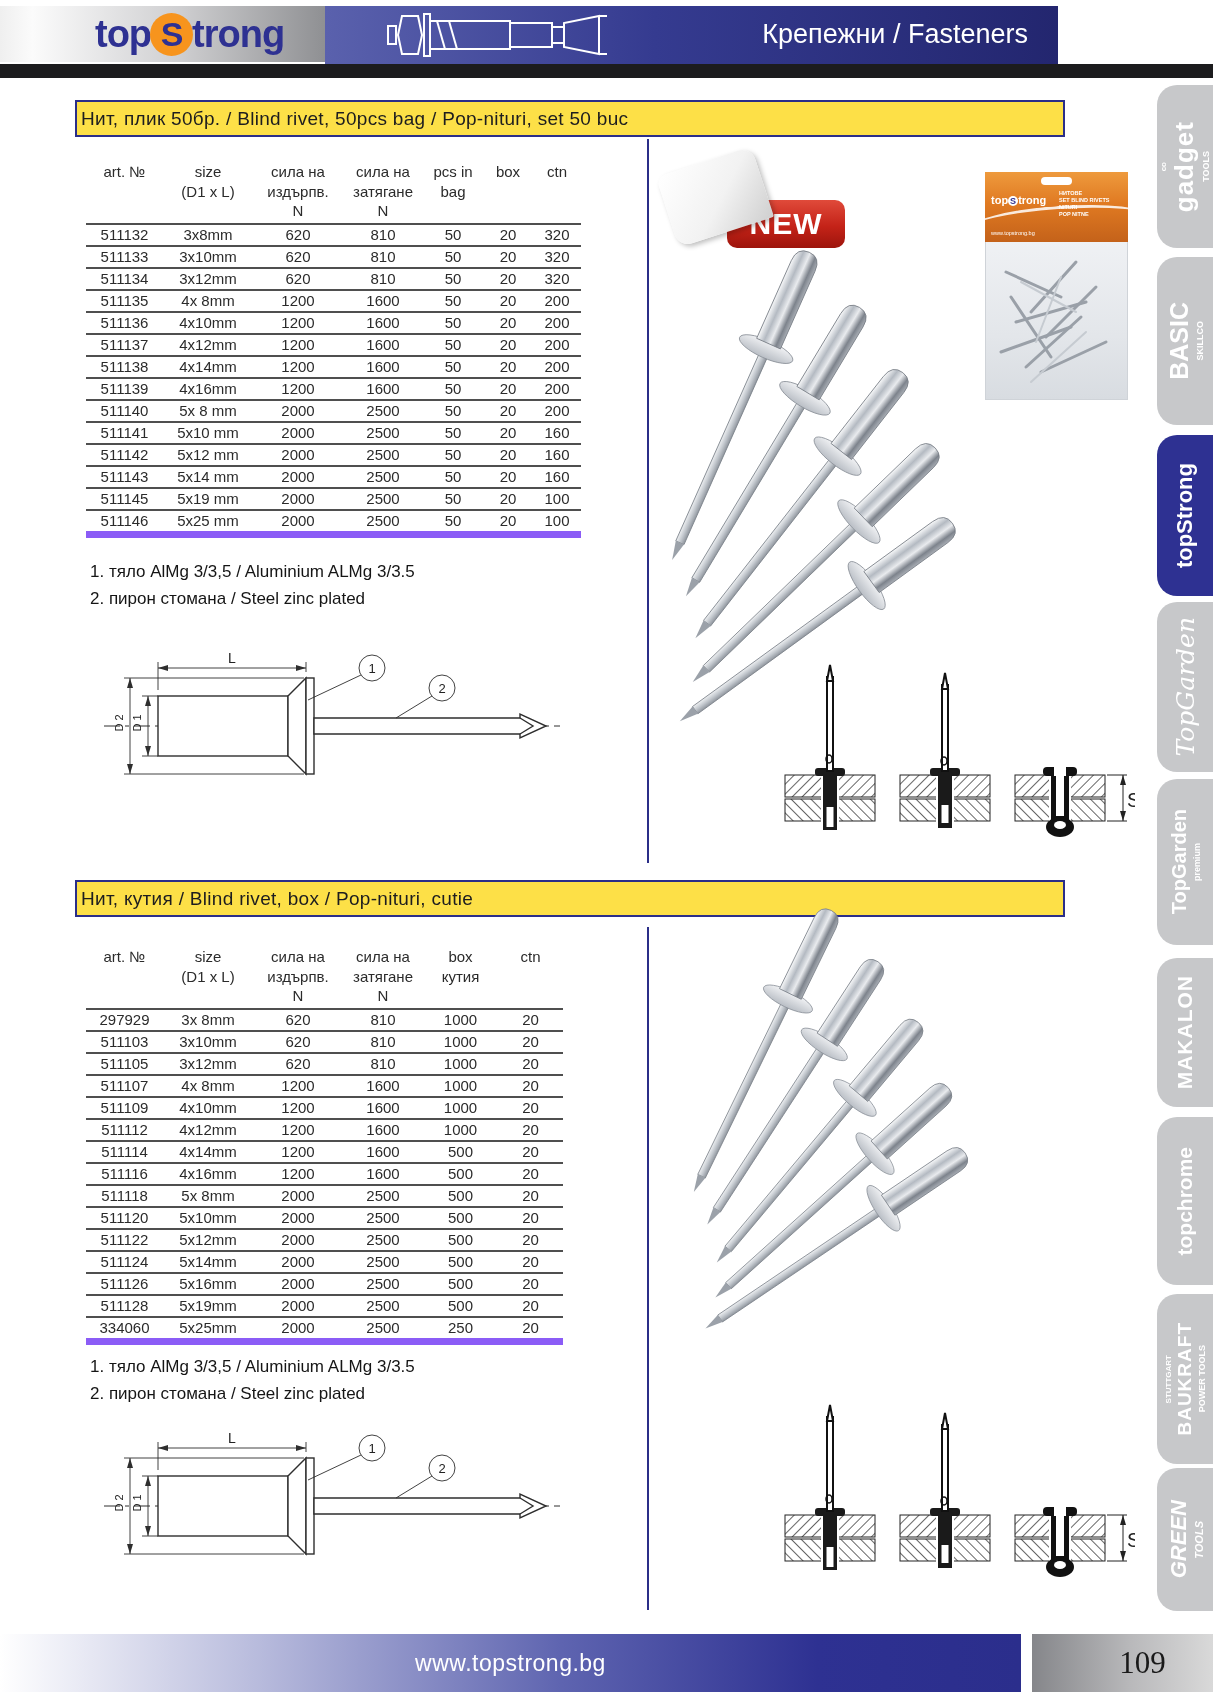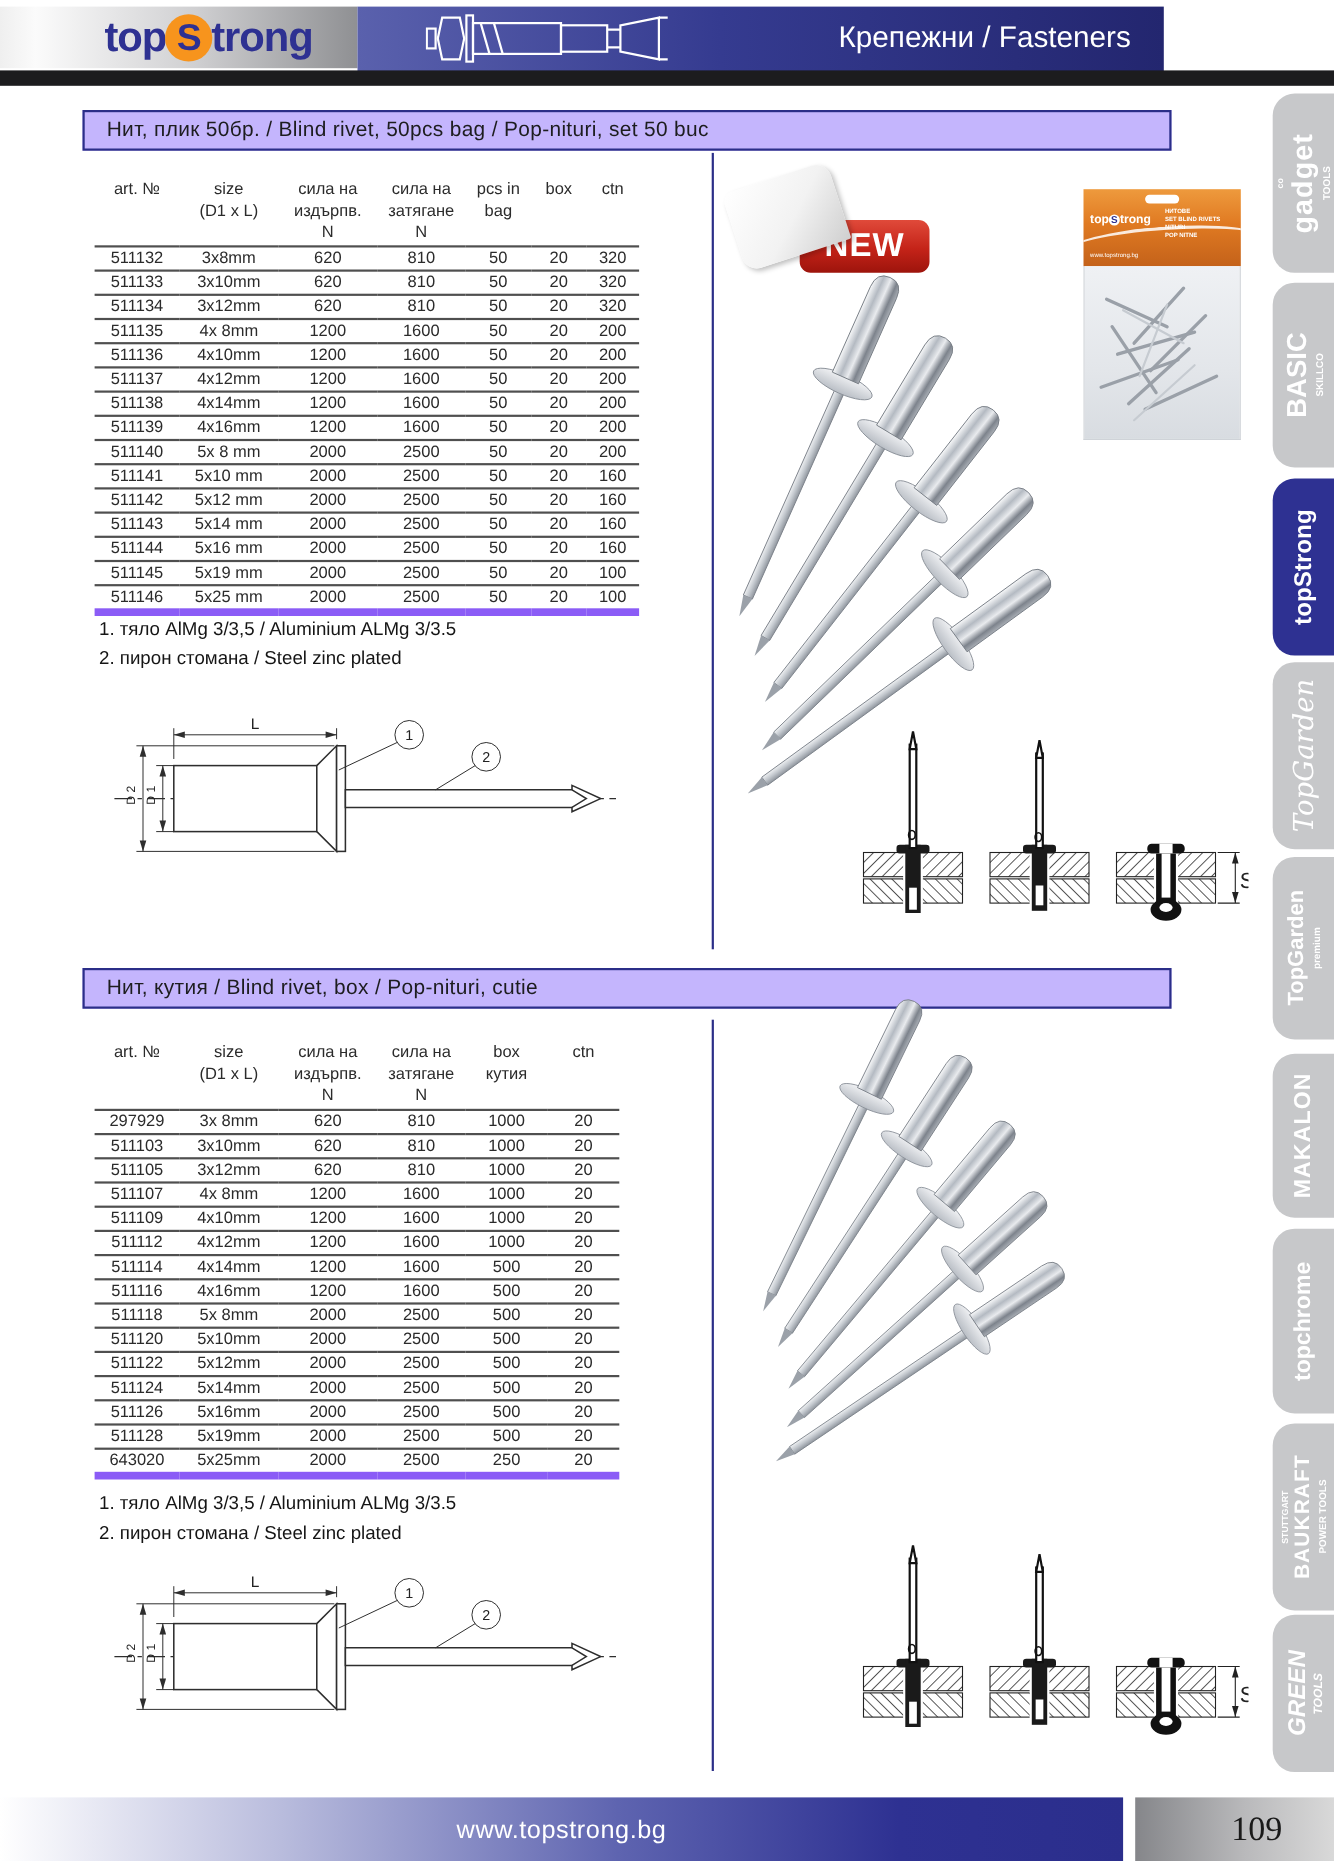--- a/index.html
+++ b/index.html
@@ -33,23 +33,23 @@
   .t-topstrong .lbl { font-size:22px; }
   .t-topgarden .lbl { font-family:"DejaVu Serif", serif; font-style:italic; font-weight:normal; font-size:25px; }
   .t-tgpremium .lbl { font-size:20px; }
   .t-makalon .lbl { font-size:21px; letter-spacing:1px; }
   .t-topchrome .lbl { font-size:21px; }
   .t-baukraft .lbl { font-size:19px; letter-spacing:1px; }
   .t-green .lbl { font-size:22px; font-style:italic; }
   .t-green .sub { font-size:11px; font-style:italic; }
 
   
-  .sec-title { position:absolute; left:75px; width:990px; height:37px; background:#c4b5fd;
+  .sec-title { position:absolute; left:75px; width:990px; height:37px; background:#fde047;
     border:2px solid #2b2e88; font-size:19px; color:#1d1d1f; line-height:33px;
-    padding-left:20px; letter-spacing:.3px; }
+    padding-left:4px; letter-spacing:.3px; }
   .vdivider { position:absolute; left:647px; width:2px; background:#2b2e88; }
 
   
   table.spec { position:absolute; left:86px; border-collapse:collapse; table-layout:fixed; }
   table.spec td { text-align:center; color:#2b2b2b; }
   table.spec thead td { font-size:15px; vertical-align:top; padding-top:2px; height:64px; line-height:1.3;margin-top:48px; }
   table.spec tbody td { font-size:15px; height:20px; line-height:20px; border-top:2px solid #4f4f4f; }
   table.spec tbody tr:last-child td { border-bottom:7px solid #8b5cf6; }
   .pre { white-space:pre-line; }
 
@@ -333,29 +333,20 @@
         <tr>
           <td>511143</td>
           <td>5x14 mm</td>
           <td>2000</td>
           <td>2500</td>
           <td>50</td>
           <td>20</td>
           <td>160</td>
         </tr>
         <tr>
-          <td>511144</td>
-          <td>5x16 mm</td>
-          <td>2000</td>
-          <td>2500</td>
-          <td>50</td>
-          <td>20</td>
-          <td>160</td>
-        </tr>
-        <tr>
           <td>511145</td>
           <td>5x19 mm</td>
           <td>2000</td>
           <td>2500</td>
           <td>50</td>
           <td>20</td>
           <td>100</td>
         </tr>
         <tr>
           <td>511146</td>
@@ -639,21 +630,21 @@
         </tr>
         <tr>
           <td>511128</td>
           <td>5x19mm</td>
           <td>2000</td>
           <td>2500</td>
           <td>500</td>
           <td>20</td>
         </tr>
         <tr>
-          <td>643020</td>
+          <td>334060</td>
           <td>5x25mm</td>
           <td>2000</td>
           <td>2500</td>
           <td>250</td>
           <td>20</td>
         </tr>
       </tbody>
   </table>
 
   <div class="notes" style="top:1353px">

